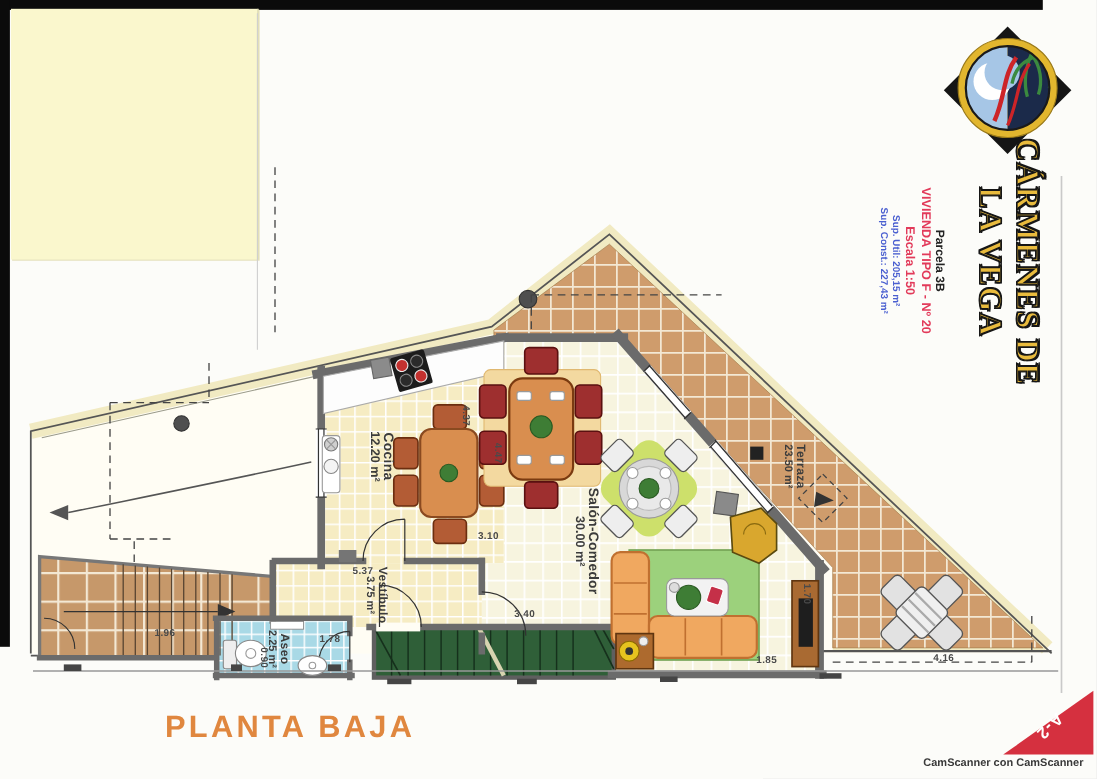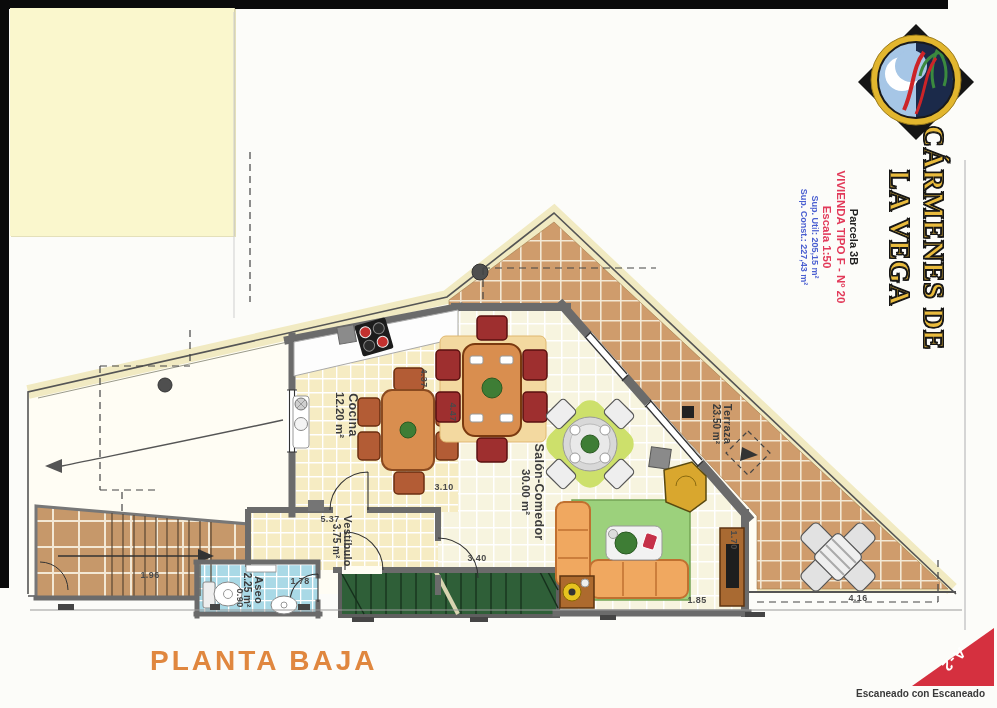--- a/index.html
+++ b/index.html
@@ -369,15 +369,15 @@
     <div class="info-blue">Sup. Const.: 227,43 m²</div>
   </div>
 
   <div class="plan-title">PLANTA BAJA</div>
 
   <svg width="90" height="66" viewBox="0 0 90 66" style="left:906px;top:624px;">
     <polygon points="6,62 88,62 88,4" fill="#d5303f"></polygon>
   </svg>
   <div class="corner-text">A-2</div>
 
-  <div class="camscanner">Escaneado con Escaneado</div>
+  <div class="camscanner">CamScanner con CamScanner</div>
 
 </div>
 
 </body></html>

